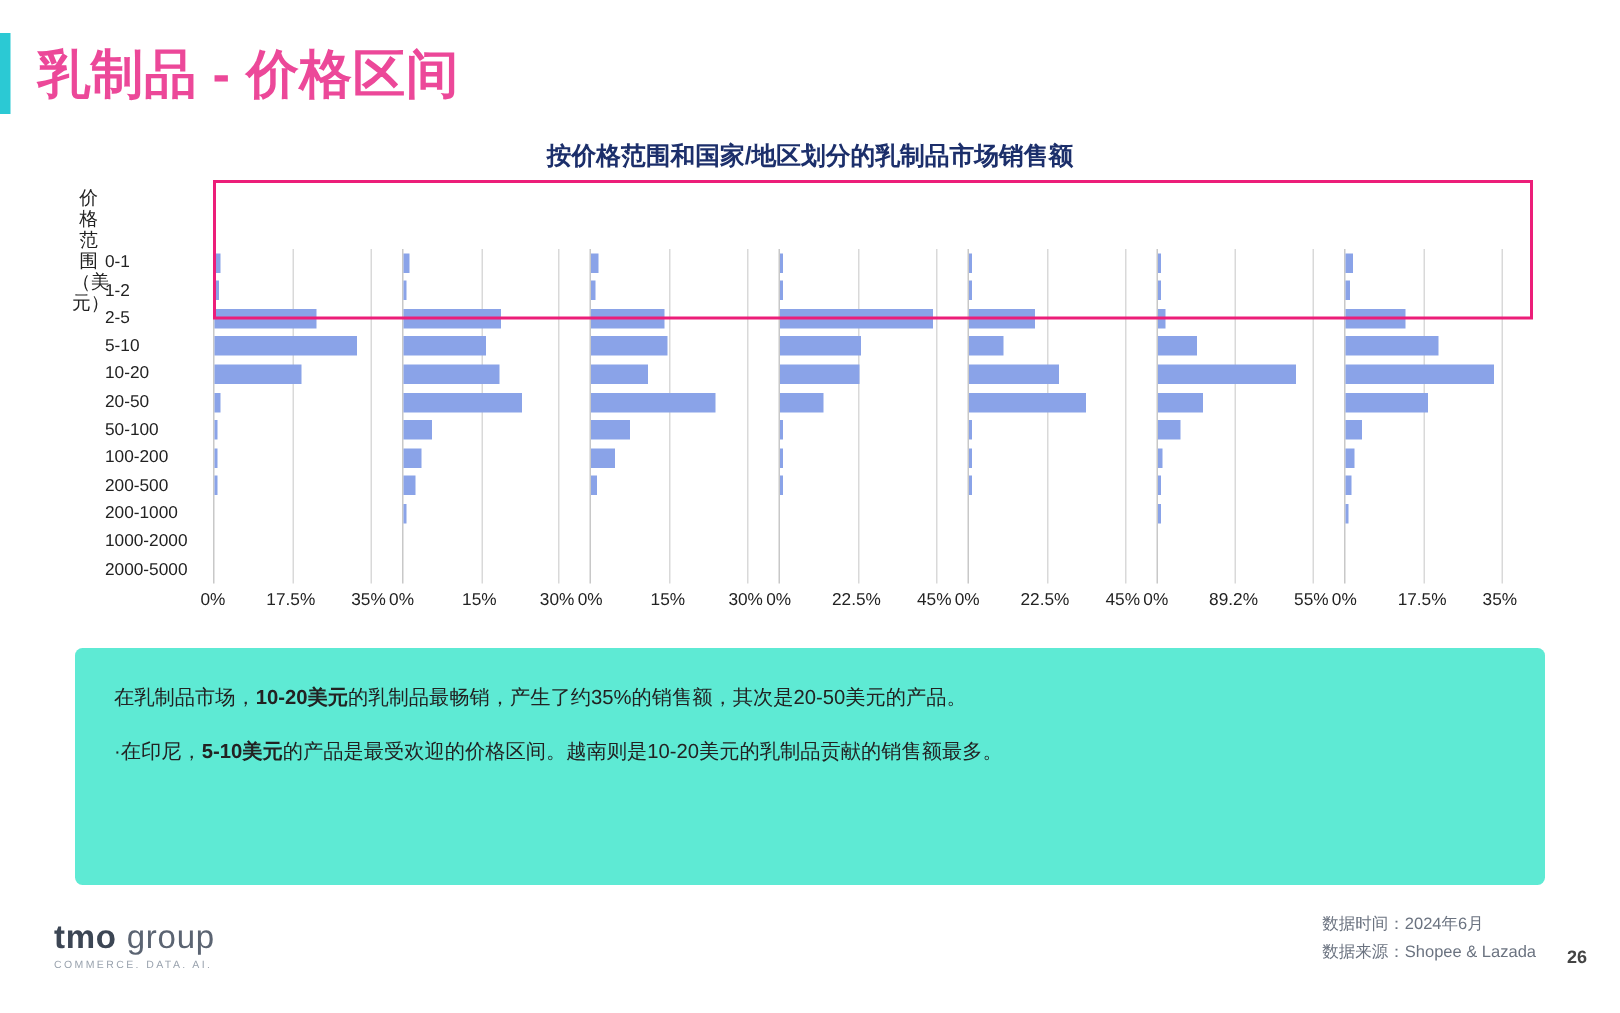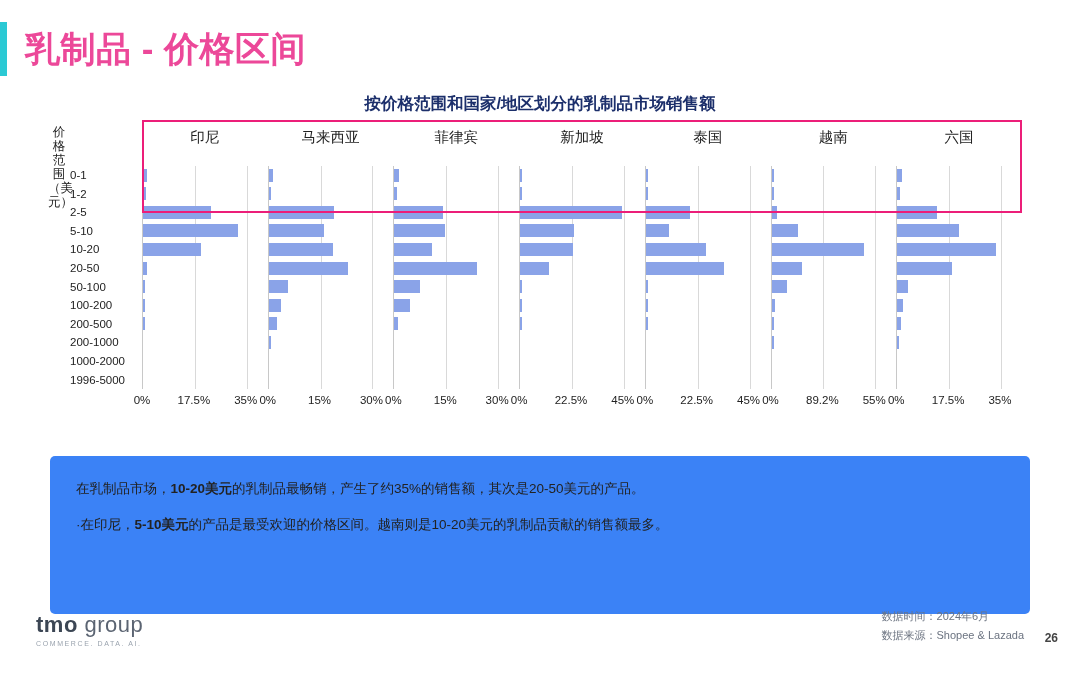--- a/index.html
+++ b/index.html
@@ -158,24 +158,24 @@
     height: 93px;
     border: 2px solid #ec1e79;
     box-sizing: border-box;
     pointer-events: none;
   }
 
   
   .notes {
     position: absolute;
     left: 50px;
-    top: 456px;
+    top: 432px;
     width: 980px;
     height: 158px;
-    background: #3b82f6;
+    background: #5eead4;
     border-radius: 5px;
     box-sizing: border-box;
     padding: 22px 26px;
   }
   .note {
     font-size: 13.5px;
     line-height: 22px;
     color: #222;
     margin-bottom: 14px;
   }
@@ -222,42 +222,33 @@
 <body>
 
 <div class="header">
   <div class="header-bar"></div>
   <div class="header-title">乳制品 - 价格区间</div>
 </div>
 
 <div class="chart-title">按价格范围和国家/地区划分的乳制品市场销售额</div>
 
 <div class="chart-area">
-  <div class="panel-titles">
-      <div class="panel-title" style="width: 125.714px;">印尼</div>
-      <div class="panel-title" style="width: 125.714px;">马来西亚</div>
-      <div class="panel-title" style="width: 125.714px;">菲律宾</div>
-      <div class="panel-title" style="width: 125.714px;">新加坡</div>
-      <div class="panel-title" style="width: 125.714px;">泰国</div>
-      <div class="panel-title" style="width: 125.714px;">越南</div>
-      <div class="panel-title" style="width: 125.714px;">六国</div>
-    </div>
   <div class="cat-labels">
       <div class="cat-label">0-1</div>
       <div class="cat-label">1-2</div>
       <div class="cat-label">2-5</div>
       <div class="cat-label">5-10</div>
       <div class="cat-label">10-20</div>
       <div class="cat-label">20-50</div>
       <div class="cat-label">50-100</div>
       <div class="cat-label">100-200</div>
       <div class="cat-label">200-500</div>
       <div class="cat-label">200-1000</div>
       <div class="cat-label">1000-2000</div>
-      <div class="cat-label">1996-5000</div>
+      <div class="cat-label">2000-5000</div>
     </div>
   <div class="panels">
       <div class="panel" style="width: 125.714px;">
         <div class="plot">
           <div class="gridline" style="left: 51.8571px;"></div>
           <div class="gridline" style="left: 103.714px;"></div>
           <div class="bar-row">
             <div class="bar" style="background: rgb(138, 163, 232); width: 4.4449px;"></div>
           </div>
           <div class="bar-row">

